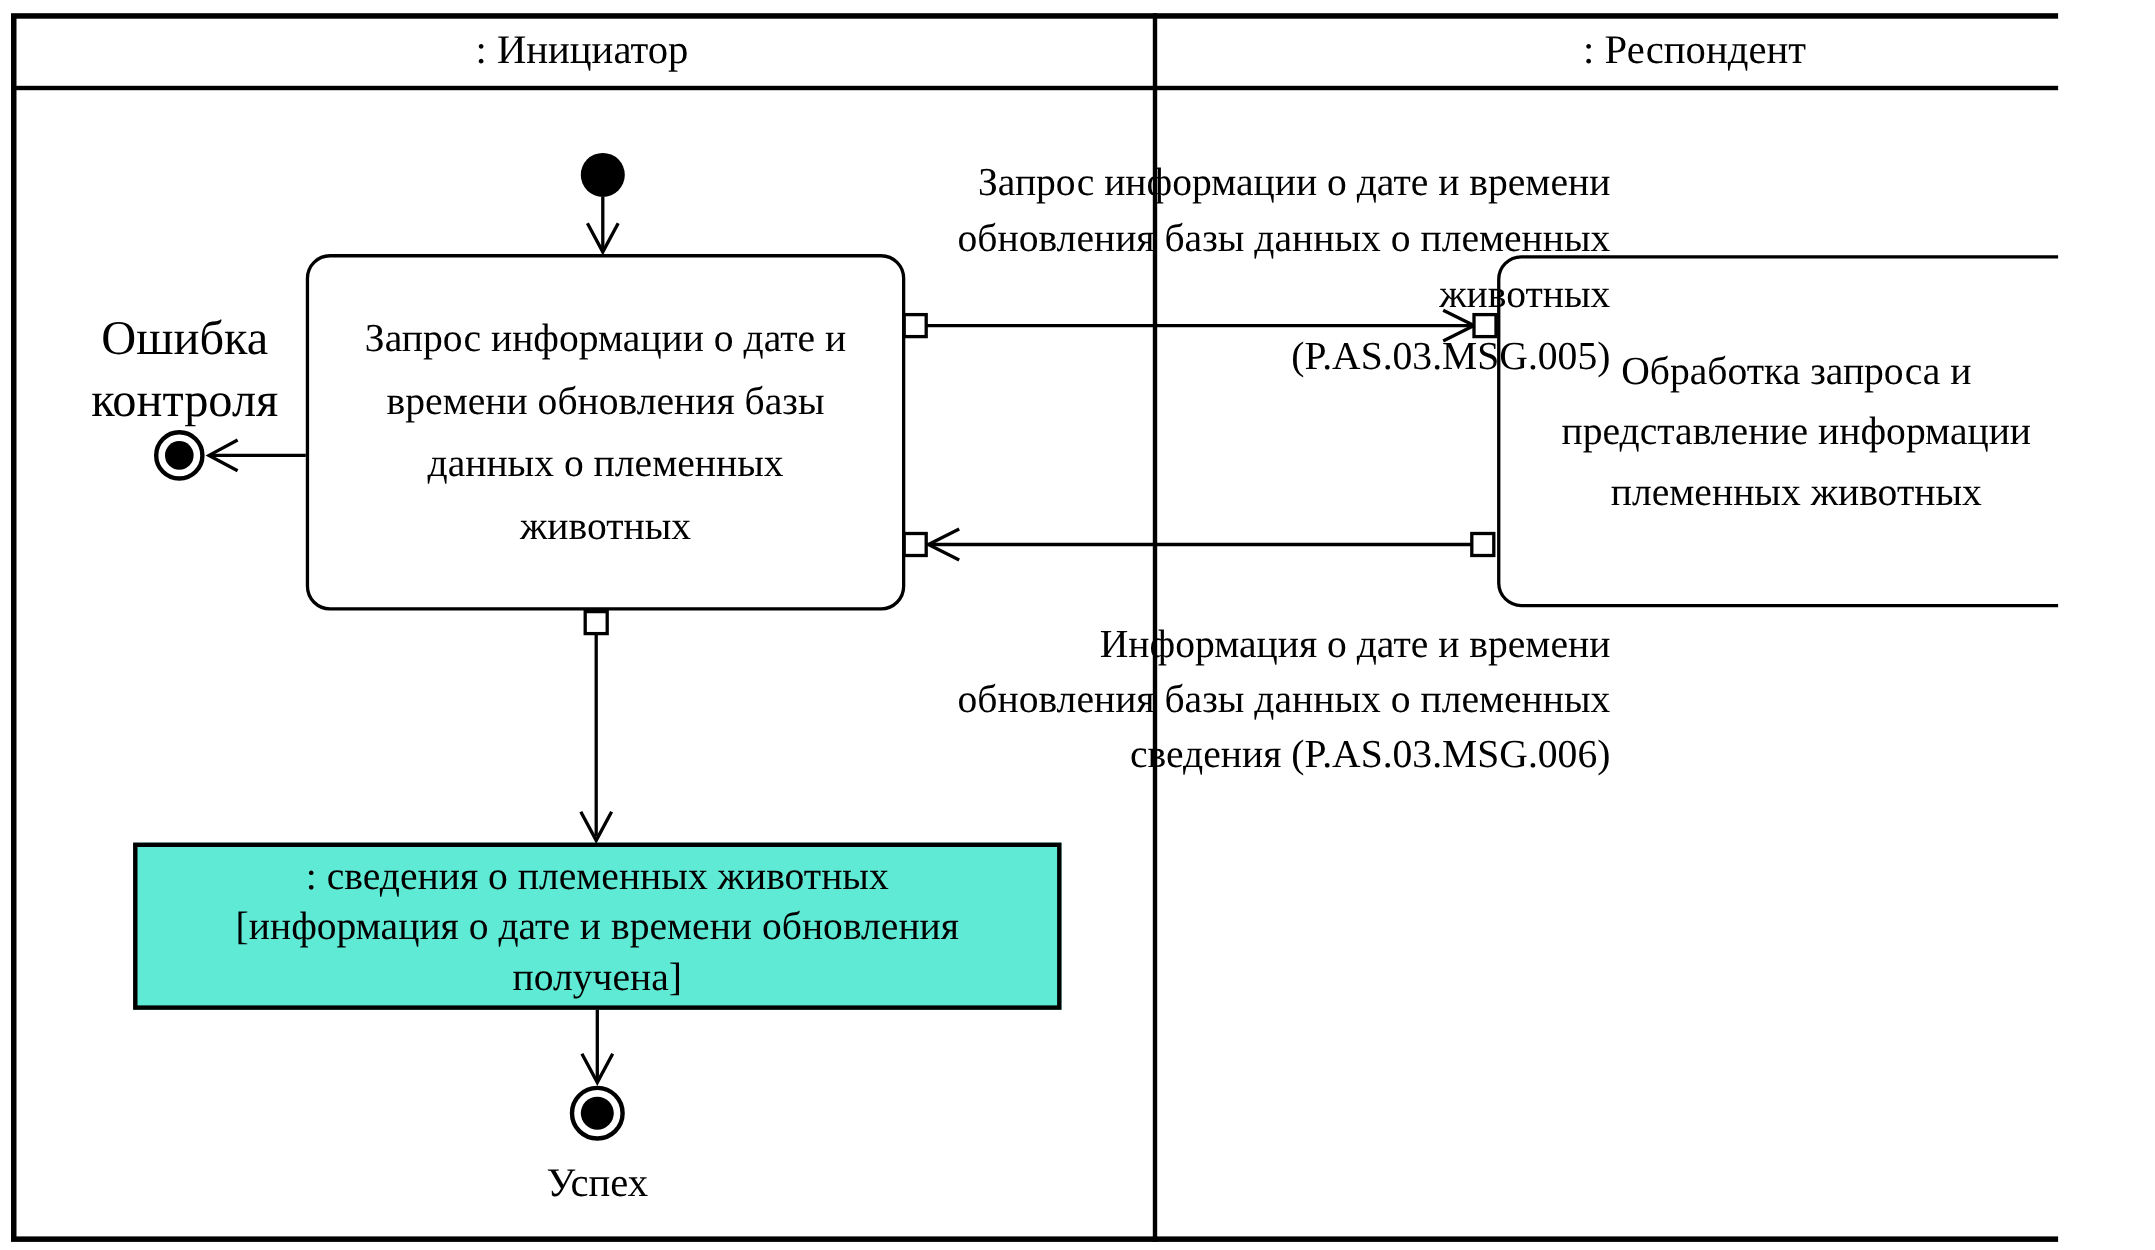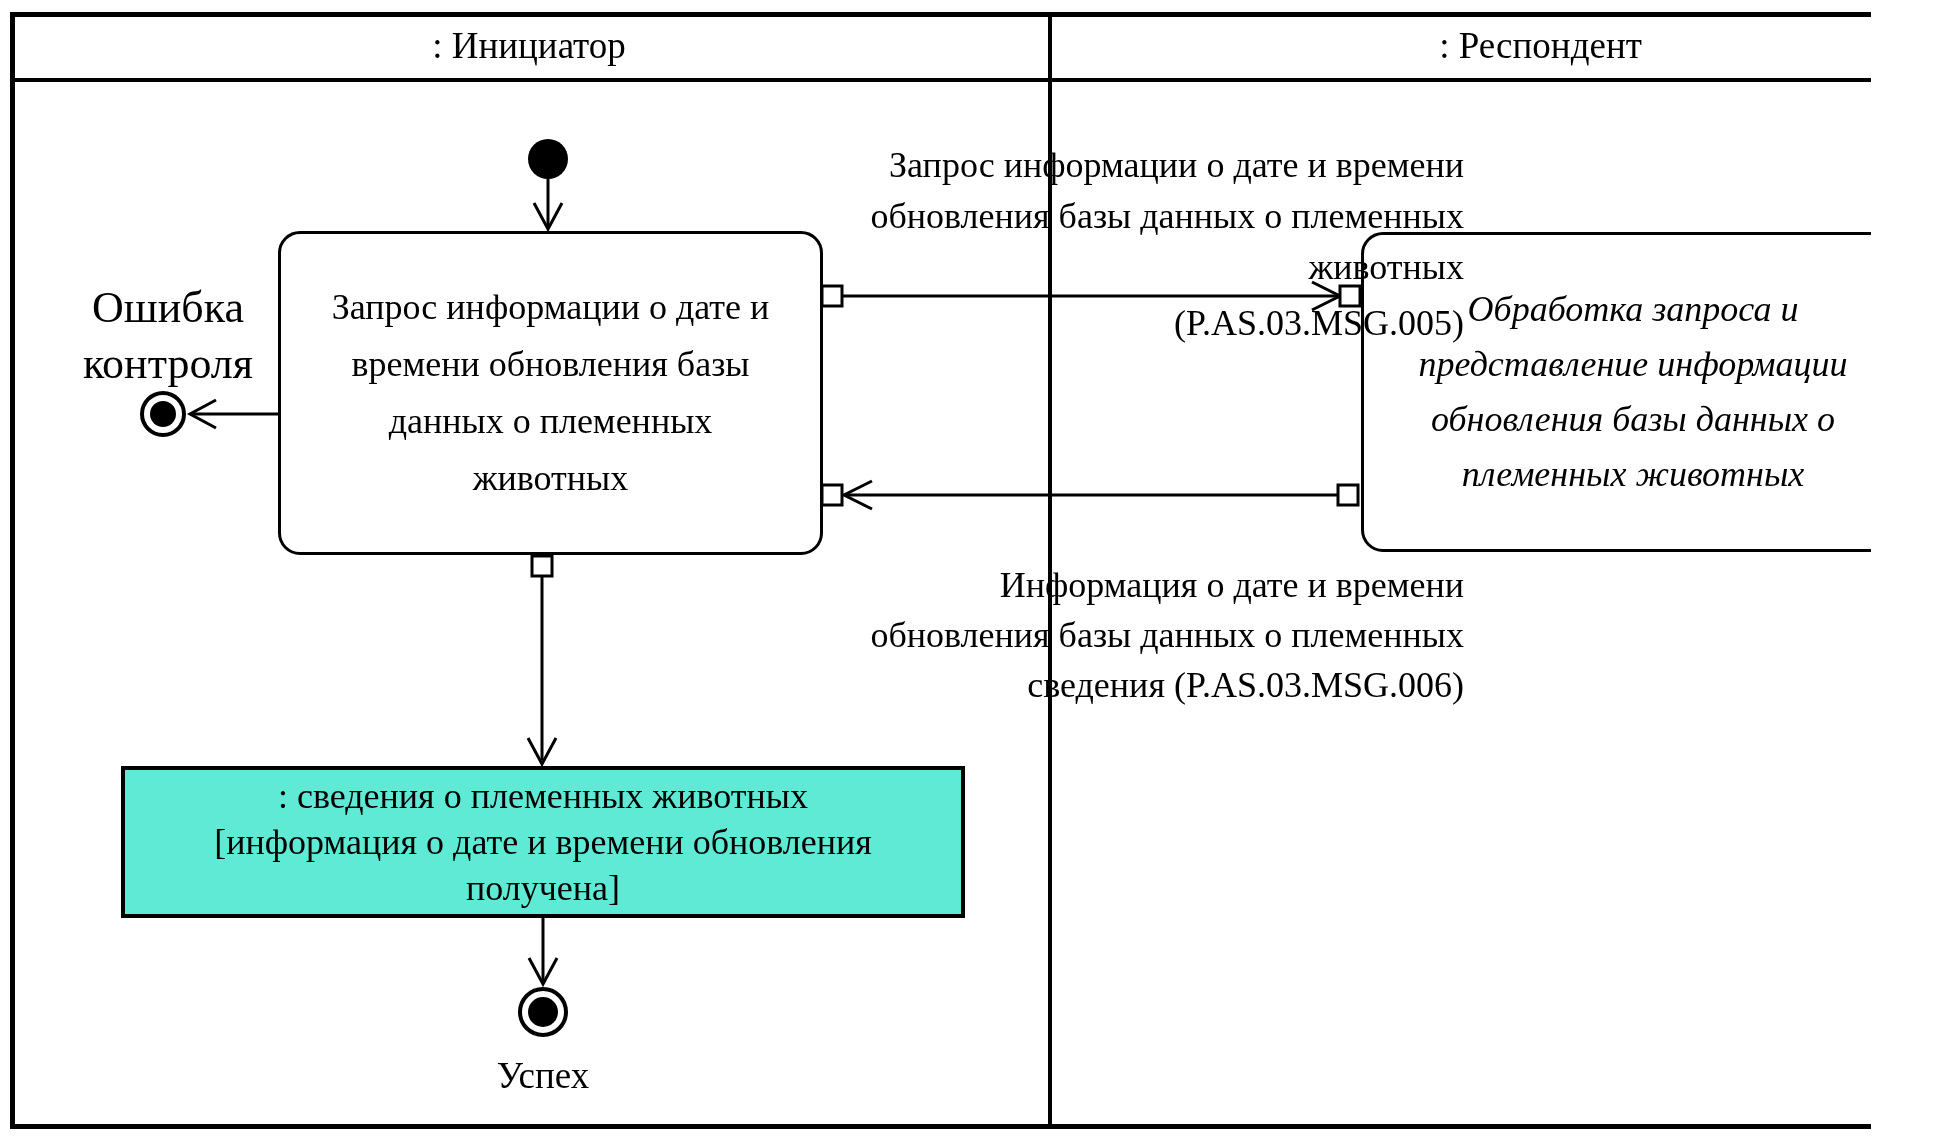--- a/index.html
+++ b/index.html
@@ -27,21 +27,21 @@
   .lane-header.initiator  { left: 10px;   width: 1038px; }
   .lane-header.respondent { left: 1092px; width: 897px; align-items: center; }
 
   
   .activity-box {
     border: 3px solid #000; border-radius: 22px; background: #fff;
     display: flex; flex-direction: column; align-items: center; justify-content: center;
     text-align: center; font-size: 36px;
   }
   .activity-box.initiator  { left: 278px;  top: 231px; width: 545px; height: 324px; line-height: 57px; }
-  .activity-box.respondent { left: 1361px; top: 232px; width: 544px; height: 320px; line-height: 55px; font-style: italic; }
+  .activity-box.respondent { left: 1361px; top: 232px; width: 544px; height: 320px; line-height: 55px; }
   .object-box {
     left: 121px; top: 766px; width: 844px; height: 152px;
     border: 4px solid #000; background: #5eead4;
     display: flex; flex-direction: column; align-items: center; justify-content: center;
     text-align: center; font-size: 36px; line-height: 46px;
   }
   .line { white-space: nowrap; }
 
   
   .msg-label { text-align: right; font-size: 36px; }
@@ -72,21 +72,20 @@
   <div class="abs activity-box initiator">
     <div class="line">Запрос информации о дате и</div>
     <div class="line">времени обновления базы</div>
     <div class="line">данных о племенных</div>
     <div class="line">животных</div>
   </div>
 
   <div class="abs activity-box respondent">
     <div class="line">Обработка запроса и</div>
     <div class="line">представление информации</div>
-    <div class="line">обновления базы данных о</div>
     <div class="line">племенных животных</div>
   </div>
 
   <div class="abs object-box">
     <div class="line">: сведения о племенных животных</div>
     <div class="line">[информация о дате и времени обновления</div>
     <div class="line">получена]</div>
   </div>
 
   <div class="abs msg-label msg-request">

